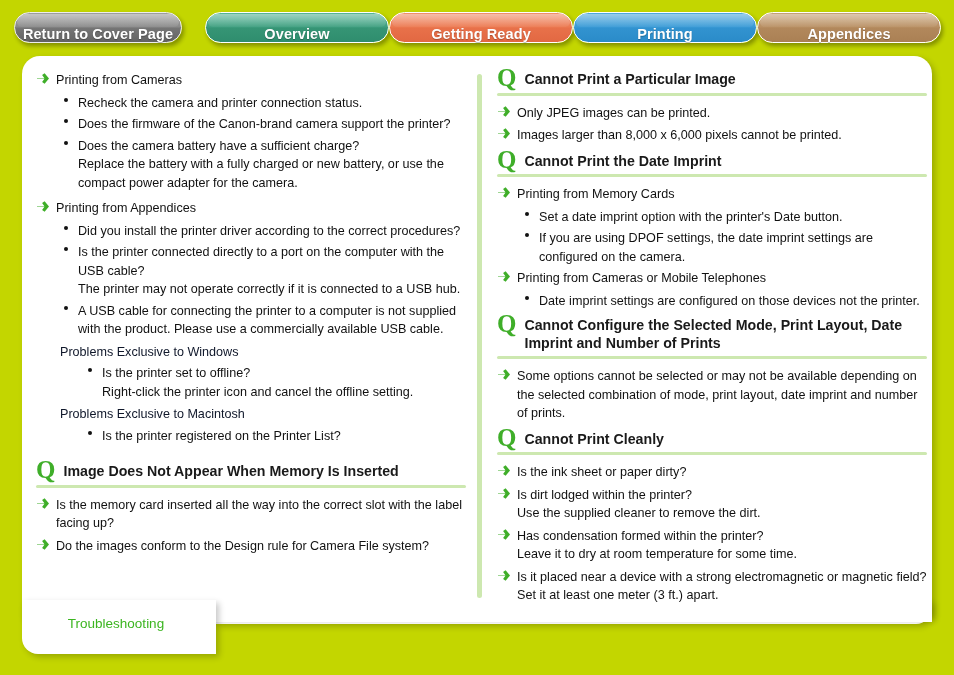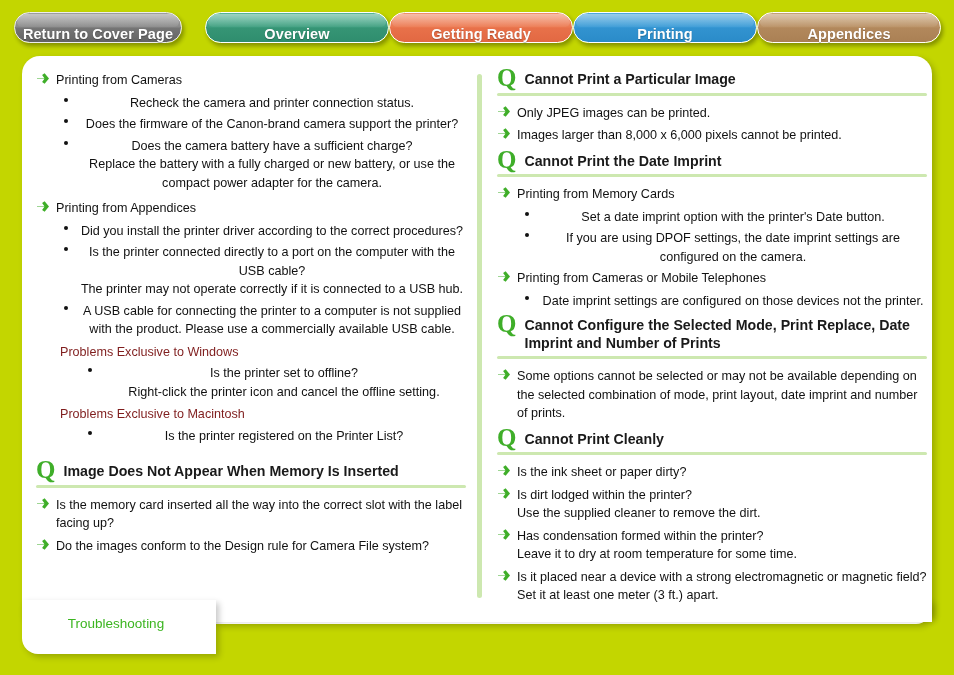--- a/index.html
+++ b/index.html
@@ -94,28 +94,28 @@
   }
   .qrule{height:3px;background:#cde8b0;margin:4px 0 7px 0;border-radius:2px;}
 
   .arrow-item{position:relative;padding-left:20px;margin:0 0 4px 0;}
   .arrow-item .arw{
     position:absolute;left:0;top:1px;width:14px;height:13px;
     flex:0 0 auto;
   }
   .arrow-item .atxt{font-size:12.6px;line-height:15.5px;color:#111;}
 
-  .sub-item{position:relative;padding-left:18px;margin:0 0 3px 0;text-align:center;}
+  .sub-item{position:relative;padding-left:18px;margin:0 0 3px 0;}
   .sub-item .dot{
     position:absolute;left:4px;top:5px;width:4px;height:4px;
     border-radius:50%;background:#111;
   }
   .sub-item .stxt{font-size:12.6px;line-height:15.5px;color:#111;}
 
-  .plain-item{margin:0 0 3px 0;font-size:12.6px;line-height:15.5px;color:#7f1d1d;}
+  .plain-item{margin:0 0 3px 0;font-size:12.6px;line-height:15.5px;color:#0f172a;}
   .indent-1{margin-left:24px;}
   .gap-s{height:4px;}
   .gap-l{height:15px;}
   .small{font-size:11.6px;line-height:14.5px;}
 
   
   .footer{position:absolute;left:0;top:618px;width:954px;height:57px;}
 </style>
 </head>
 <body>
@@ -331,21 +331,21 @@
           <span class="stxt small">Date imprint settings are configured on those devices not the printer.</span>
         </div>
       </div>
     </div>
 
     <div class="gap-s"></div>
 
     <div>
       <div class="qhead">
         <span class="qmark">Q</span>
-        <span class="qtitle">Cannot Configure the Selected Mode, Print Replace, Date Imprint and Number of Prints</span>
+        <span class="qtitle">Cannot Configure the Selected Mode, Print Layout, Date Imprint and Number of Prints</span>
       </div>
       <div class="qrule"></div>
       <div class="arrow-item">
         <span class="arw">
           <svg width="14" height="13" viewBox="0 0 14 13">
               <path d="M1 6.2 L8.4 6.2 L6.1 3.0 L8.6 1.2 L13 6.5 L8.6 11.8 L6.1 10.0 L8.4 6.8 L1 6.8 Z" fill="#3fae29"></path>
             </svg>
         </span>
         <span class="atxt">Some options cannot be selected or may not be available depending on the selected combination of mode, print layout, date imprint and number of prints.</span>
       </div>

